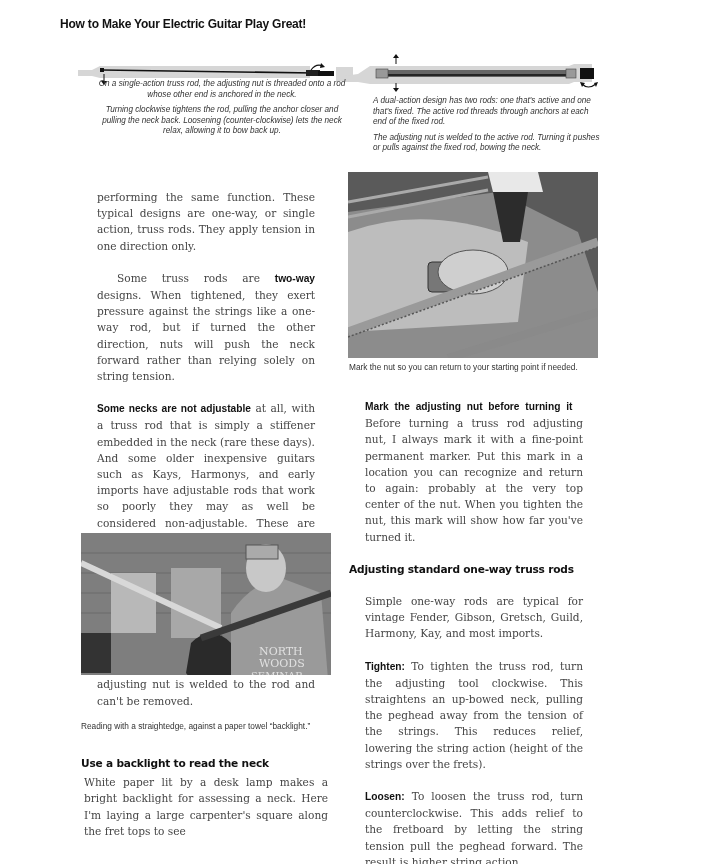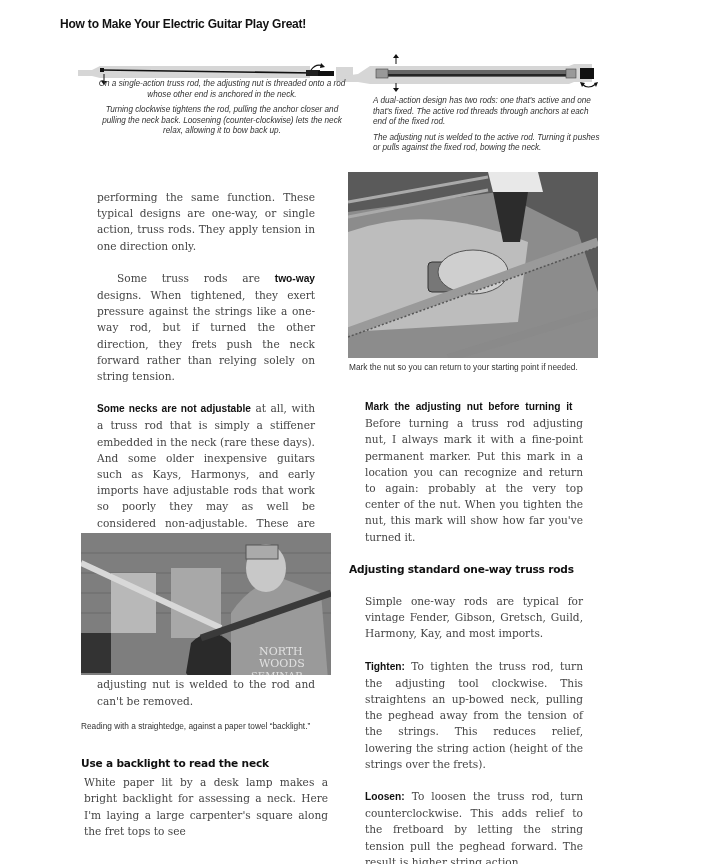--- a/index.html
+++ b/index.html
@@ -84,21 +84,21 @@
   <p>On a single-action truss rod, the adjusting nut is threaded onto a rod whose other end is anchored in the neck.</p>
   <p>Turning clockwise tightens the rod, pulling the anchor closer and pulling the neck back. Loosening (counter-clockwise) lets the neck relax, allowing it to bow back up.</p>
 </div>
 <div class="cap cap2">
   <p>A dual-action design has two rods: one that's active and one that's fixed. The active rod threads through anchors at each end of the fixed rod.</p>
   <p>The adjusting nut is welded to the active rod. Turning it pushes or pulls against the fixed rod, bowing the neck.</p>
 </div>
 
 <div class="col col-left">
   <p>performing the same function. These typical designs are one-way, or single action, truss rods. They apply tension in one direction only.</p>
-  <p class="indent"><span>Some truss rods are </span><span class="runin">two-way</span><span> designs. When tightened, they exert pressure against the strings like a one-way rod, but if turned the other direction, they frets push the neck forward rather than relying solely on string tension.</span></p>
+  <p class="indent"><span>Some truss rods are </span><span class="runin">two-way</span><span> designs. When tightened, they exert pressure against the strings like a one-way rod, but if turned the other direction, nuts will push the neck forward rather than relying solely on string tension.</span></p>
   <p class="gap"><span class="runin">Some necks are not adjustable</span><span> at all, with a truss rod that is simply a stiffener embedded in the neck (rare these days). And some older inexpensive guitars such as Kays, Harmonys, and early imports have adjustable rods that work so poorly they may as well be considered non-adjustable. These are rare too, and it's a pretty safe bet that your guitar's truss rod will do the job.</span></p>
   <p class="indent">Some adjusting nuts screw onto the threaded end of the truss rod (vintage Gibson, Guild, Gretsch, and Fender models), and these can be removed for cleaning and lubrication. On other designs, such as PRS guitars, the adjusting nut is welded to the rod and can't be removed.</p>
 </div>
 
 <div class="photo photo-person">
   <svg width="250" height="183" viewBox="0 0 250 183">
     <rect width="250" height="183" fill="#7e7e7e"></rect>
     <g stroke="#6a6a6a" stroke-width="1">
       <line x1="0" y1="20" x2="250" y2="20"></line>
         <line x1="0" y1="40" x2="250" y2="40"></line>

